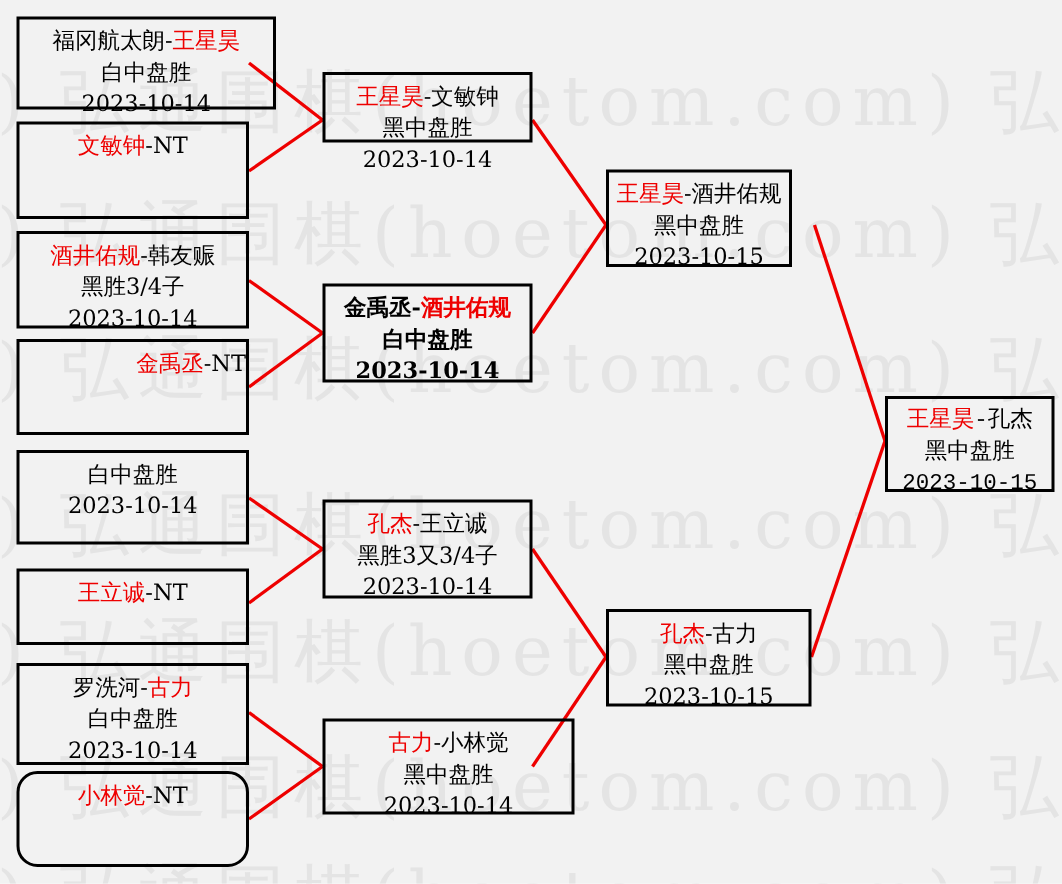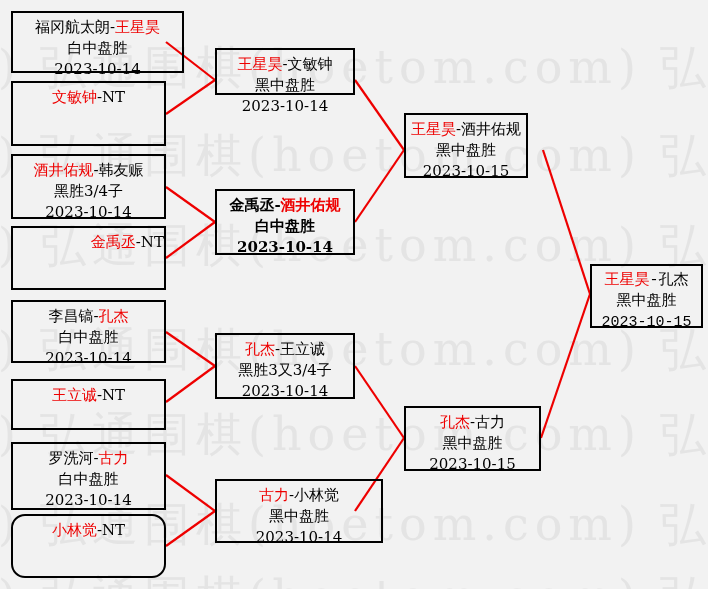--- a/index.html
+++ b/index.html
@@ -86,21 +86,20 @@
     <div class="line title"><span class="seg-red">酒井佑规</span><span class="seg-black">-韩友赈</span></div>
     <div class="line result">黑胜3/4子</div>
     <div class="line date">2023-10-14</div>
   </div>
       <div class="match" style="left: 11px; top: 226px; width: 155px; height: 64px; border-color: rgb(0, 0, 0); text-align: right;">
     <div class="line title"><span class="seg-red">金禹丞</span><span class="seg-black">-NT</span></div>
     <div class="line result"></div>
     <div class="line date"></div>
   </div>
       <div class="match" style="left: 11px; top: 300px; width: 155px; height: 63px; border-color: rgb(0, 0, 0);">
-    <div class="line title"><span class="seg-black">李昌镐-</span><span class="seg-red">孔杰</span></div>
     <div class="line result">白中盘胜</div>
     <div class="line date">2023-10-14</div>
   </div>
       <div class="match" style="left: 11px; top: 379px; width: 155px; height: 51px; border-color: rgb(0, 0, 0);">
     <div class="line title"><span class="seg-red">王立诚</span><span class="seg-black">-NT</span></div>
     <div class="line result"></div>
     <div class="line date"></div>
   </div>
       <div class="match" style="left: 11px; top: 442px; width: 155px; height: 68px; border-color: rgb(0, 0, 0);">
     <div class="line title"><span class="seg-black">罗洗河-</span><span class="seg-red">古力</span></div>

